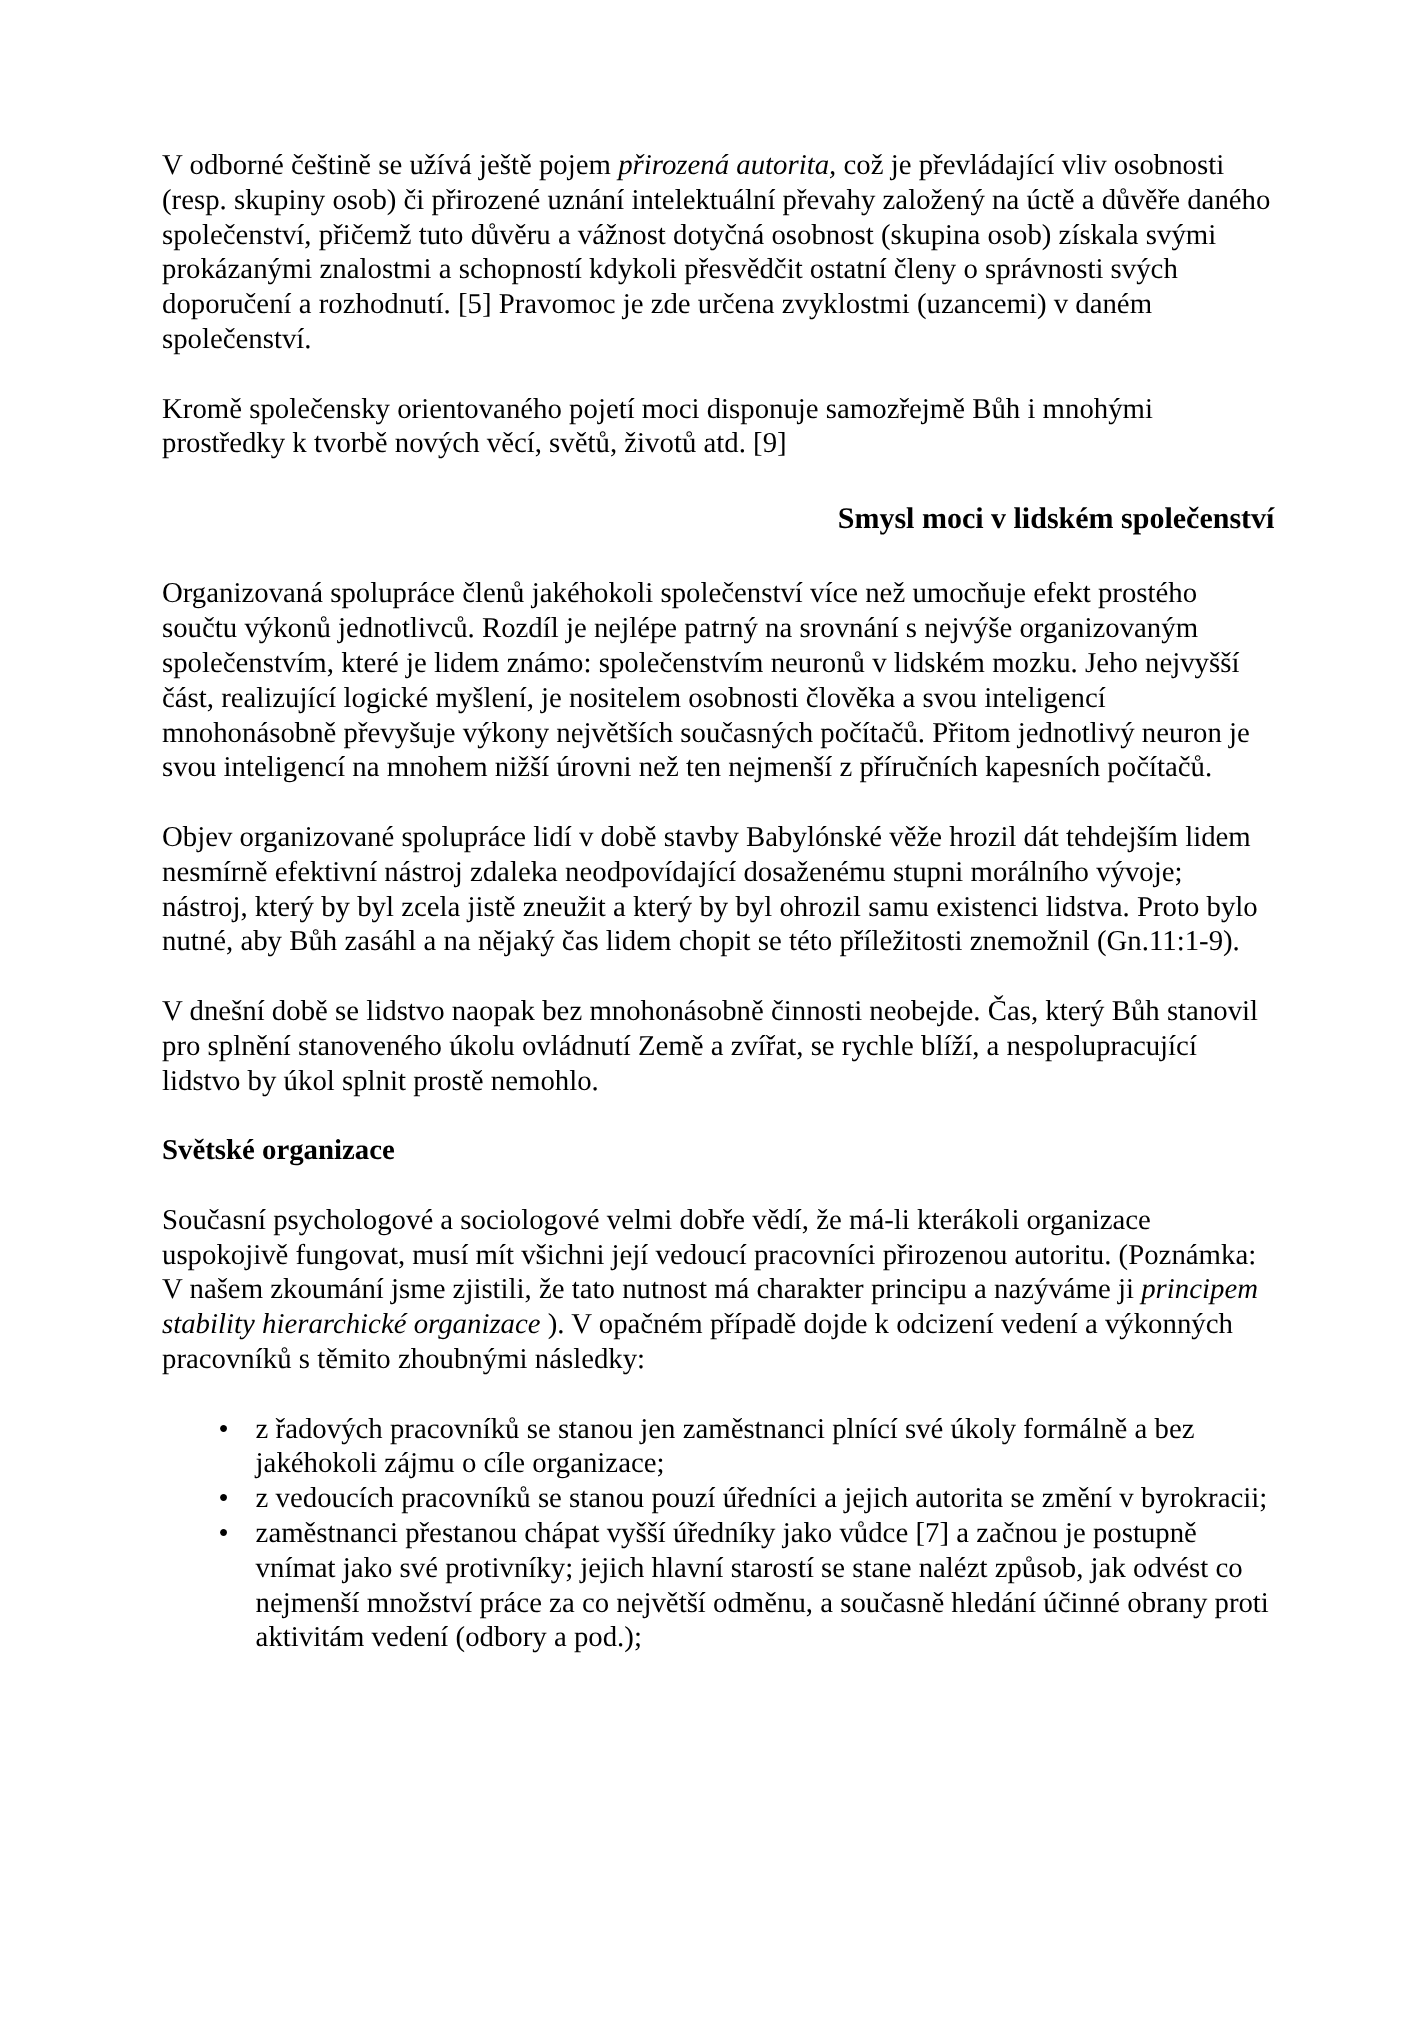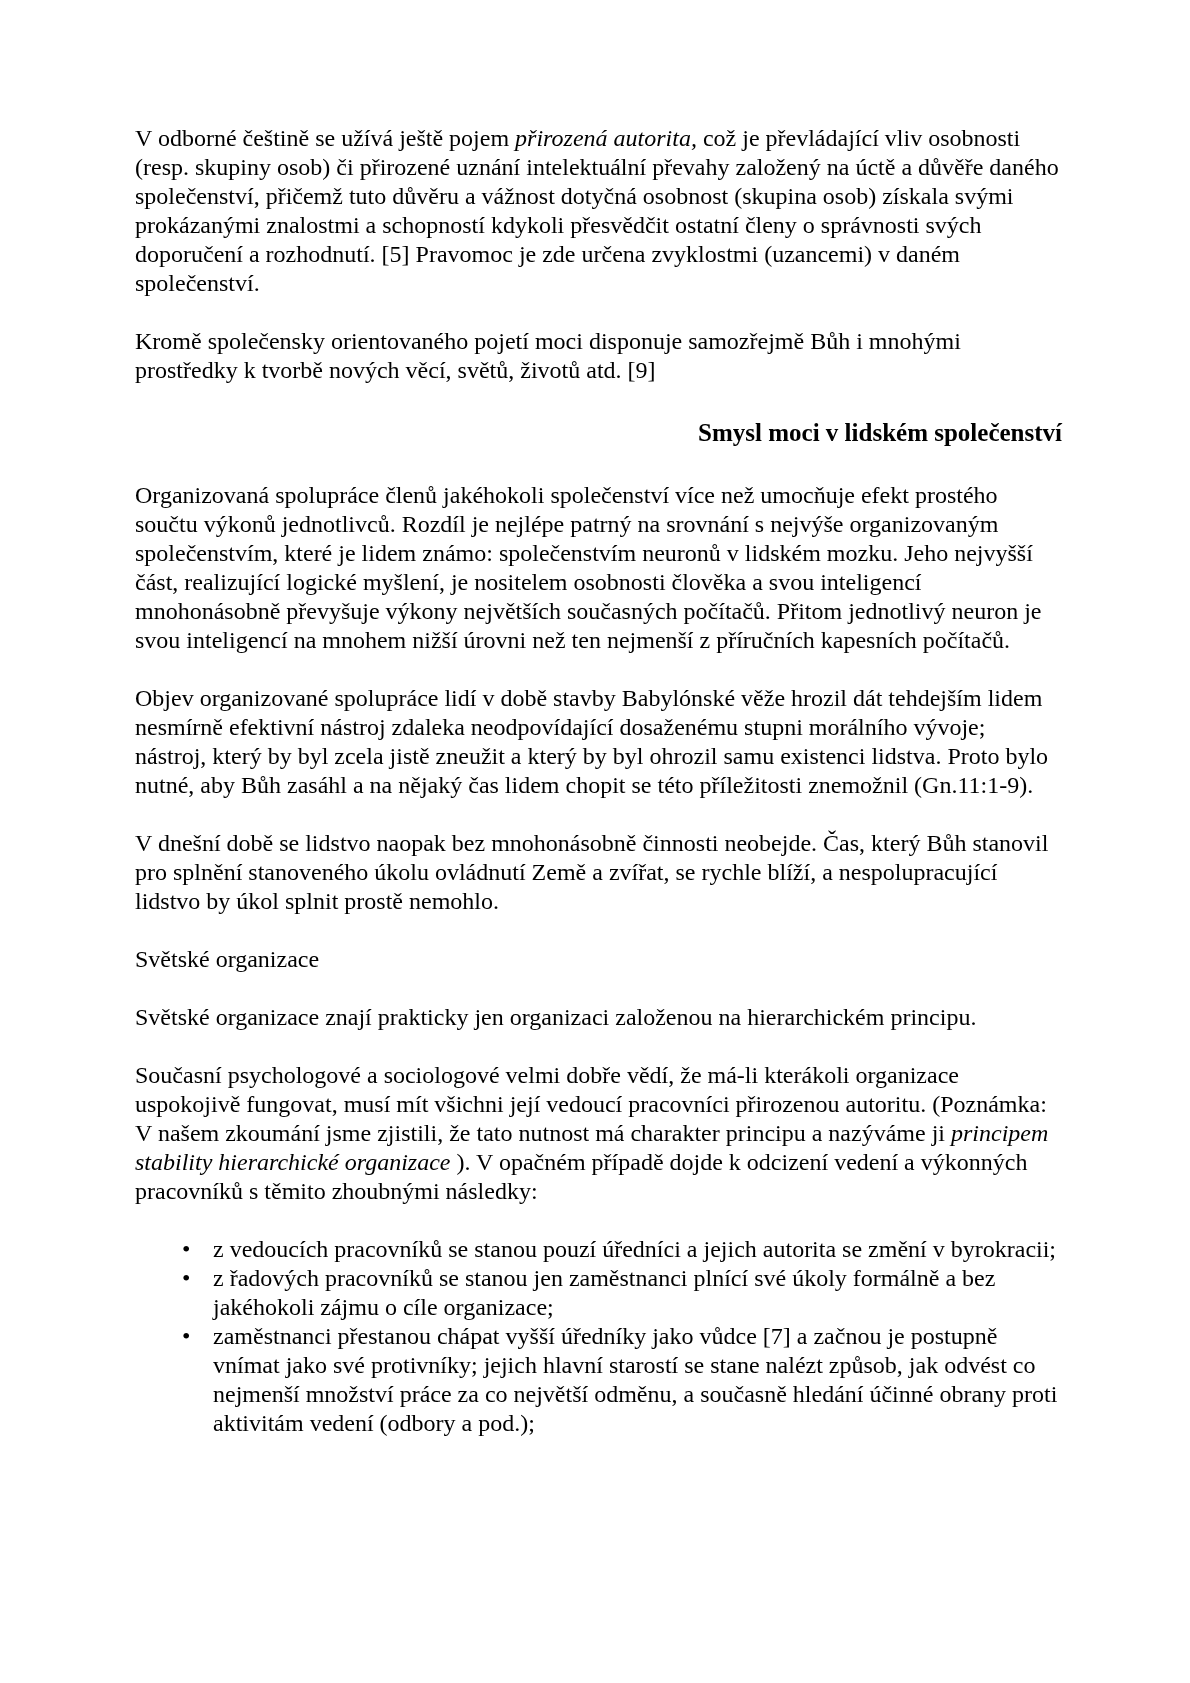--- a/index.html
+++ b/index.html
@@ -28,21 +28,21 @@
   h1.doc-heading {
     font-size: 25px;
     line-height: 30px;
     font-weight: bold;
     text-align: right;
     margin: 33px 0;
   }
   h2.doc-subheading {
     font-size: 24px;
     line-height: 29px;
-    font-weight: normal;
+    font-weight: bold;
     text-align: left;
     margin: 29px 0;
   }
   ul.doc-list {
     list-style: none;
     margin: 29px 0 0 0;
     padding: 0 0 0 78px;
   }
   ul.doc-list li {
     position: relative;
@@ -69,24 +69,23 @@
     <h1 class="doc-heading">Smysl moci v lidském společenství</h1>
 
     <p>Organizovaná spolupráce členů jakéhokoli společenství více než umocňuje efekt prostého součtu výkonů jednotlivců. Rozdíl je nejlépe patrný na srovnání s nejvýše organizovaným společenstvím, které je lidem známo: společenstvím neuronů v lidském mozku. Jeho nejvyšší část, realizující logické myšlení, je nositelem osobnosti člověka a svou inteligencí mnohonásobně převyšuje výkony největších současných počítačů. Přitom jednotlivý neuron je svou inteligencí na mnohem nižší úrovni než ten nejmenší z příručních kapesních počítačů.</p>
 
     <p>Objev organizované spolupráce lidí v době stavby Babylónské věže hrozil dát tehdejším lidem nesmírně efektivní nástroj zdaleka neodpovídající dosaženému stupni morálního vývoje; nástroj, který by byl zcela jistě zneužit a který by byl ohrozil samu existenci lidstva. Proto bylo nutné, aby Bůh zasáhl a na nějaký čas lidem chopit se této příležitosti znemožnil (Gn.11:1-9).</p>
 
     <p>V dnešní době se lidstvo naopak bez mnohonásobně činnosti neobejde. Čas, který Bůh stanovil pro splnění stanoveného úkolu ovládnutí Země a zvířat, se rychle blíží, a nespolupracující lidstvo by úkol splnit prostě nemohlo.</p>
 
     <h2 class="doc-subheading">Světské organizace</h2>
 
-    <p>Světské organizace znají prakticky jen organizaci založenou na hierarchickém principu.</p>
 
     <p><span>Současní psychologové a sociologové velmi dobře vědí, že má-li kterákoli organizace uspokojivě fungovat, musí mít všichni její vedoucí pracovníci přirozenou autoritu. (Poznámka: V našem zkoumání jsme zjistili, že tato nutnost má charakter principu a nazýváme ji </span><em>principem stability hierarchické organizace</em><span> ). V opačném případě dojde k odcizení vedení a výkonných pracovníků s těmito zhoubnými následky:</span></p>
 
     <ul class="doc-list">
+      <li>z řadových pracovníků se stanou jen zaměstnanci plnící své úkoly formálně a bez jakéhokoli zájmu o cíle organizace;</li>
       <li>z vedoucích pracovníků se stanou pouzí úředníci a jejich autorita se změní v byrokracii;</li>
-      <li>z řadových pracovníků se stanou jen zaměstnanci plnící své úkoly formálně a bez jakéhokoli zájmu o cíle organizace;</li>
       <li>zaměstnanci přestanou chápat vyšší úředníky jako vůdce [7] a začnou je postupně vnímat jako své protivníky; jejich hlavní starostí se stane nalézt způsob, jak odvést co nejmenší množství práce za co největší odměnu, a současně hledání účinné obrany proti aktivitám vedení (odbory a pod.);</li>
     </ul>
 
   </div>
 </div>
 
 </body></html>

